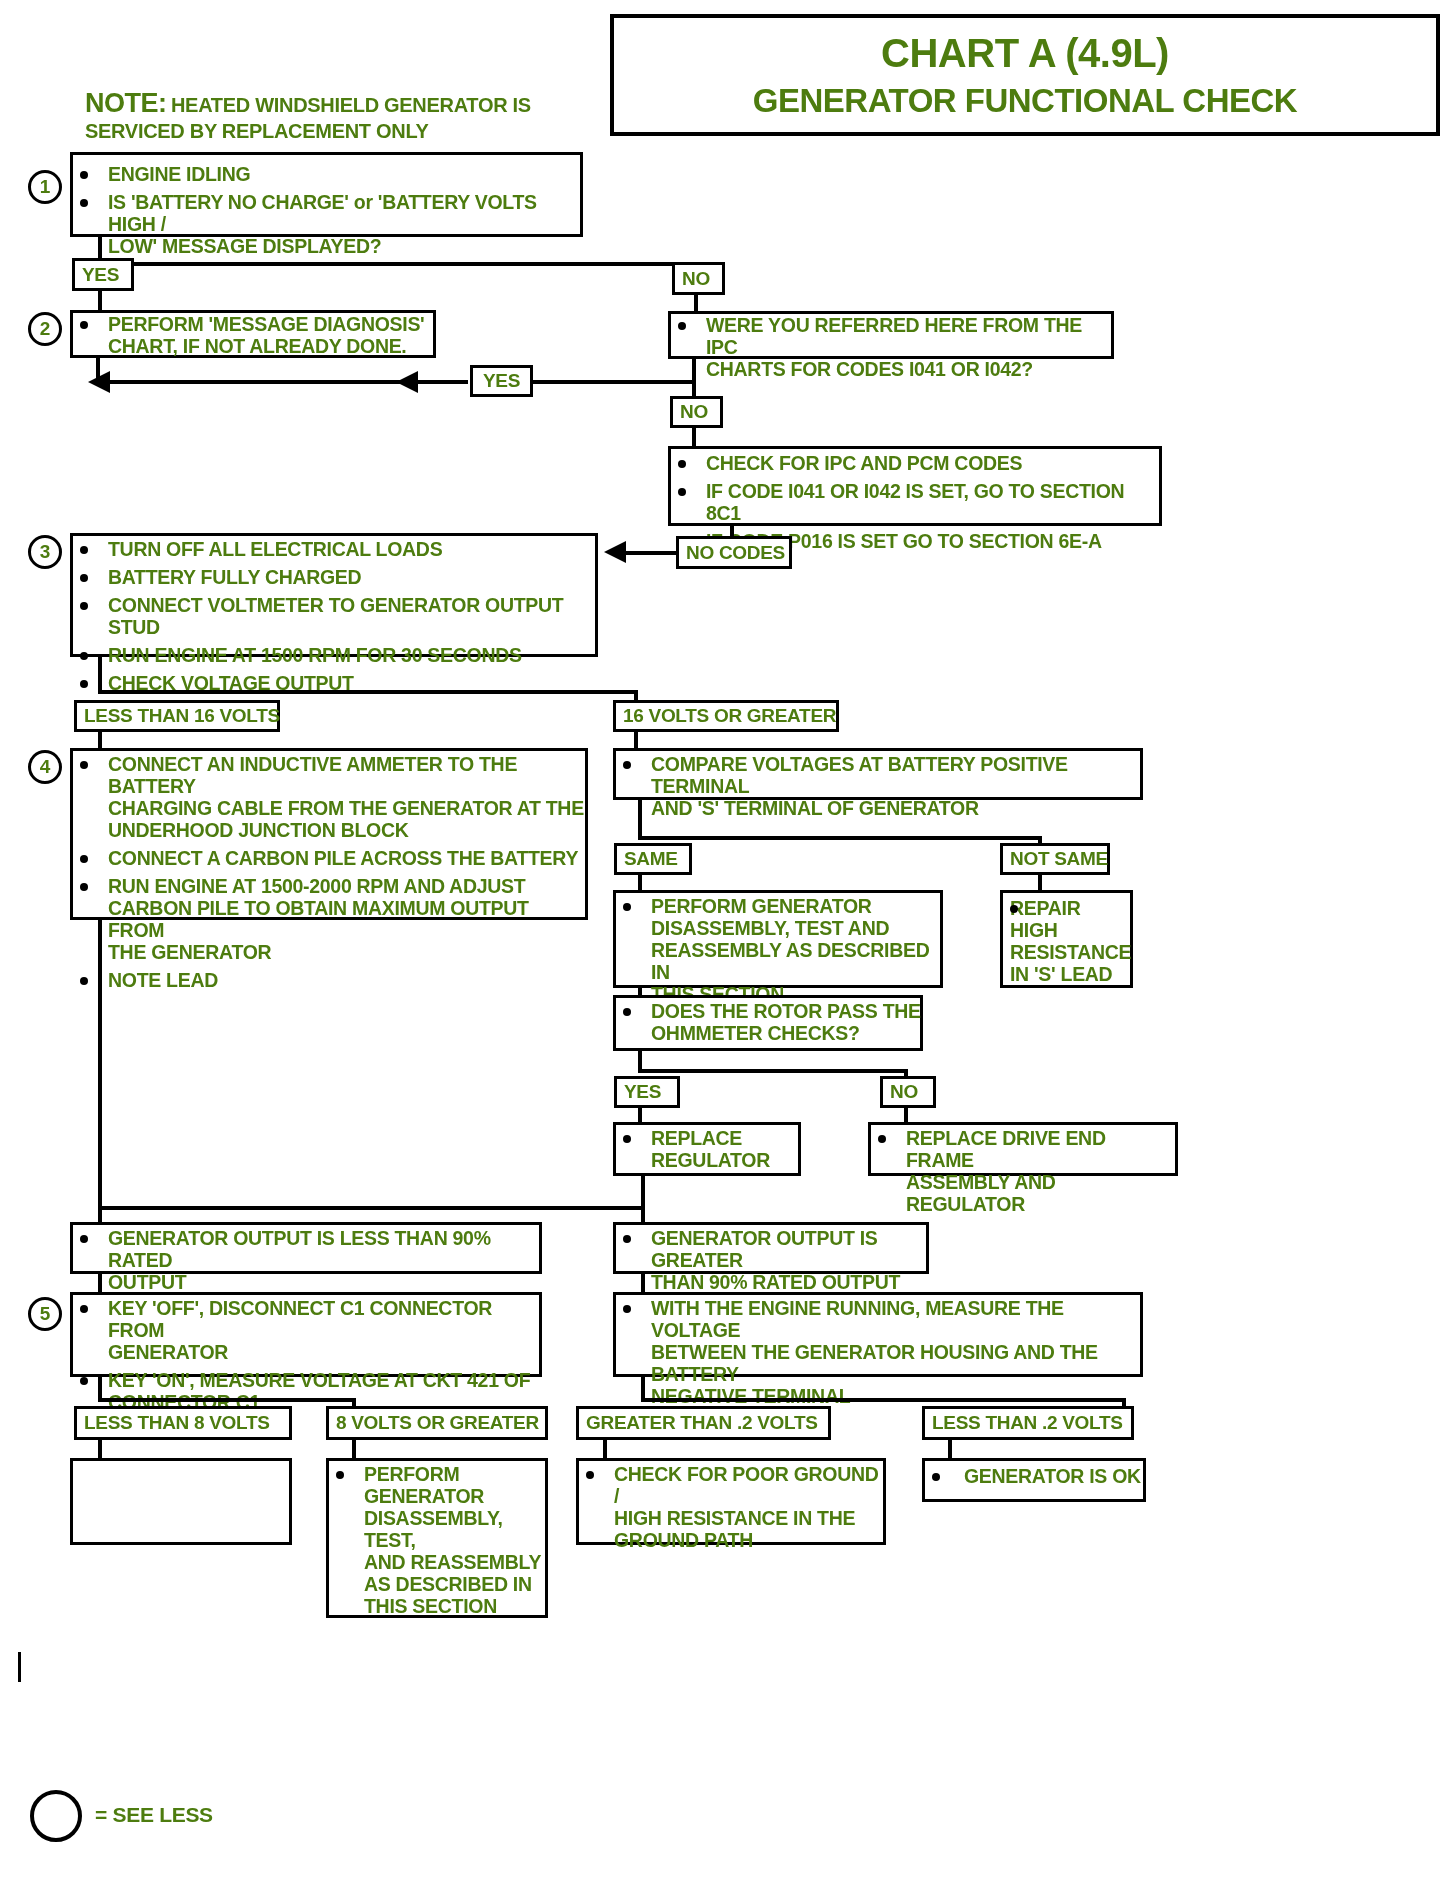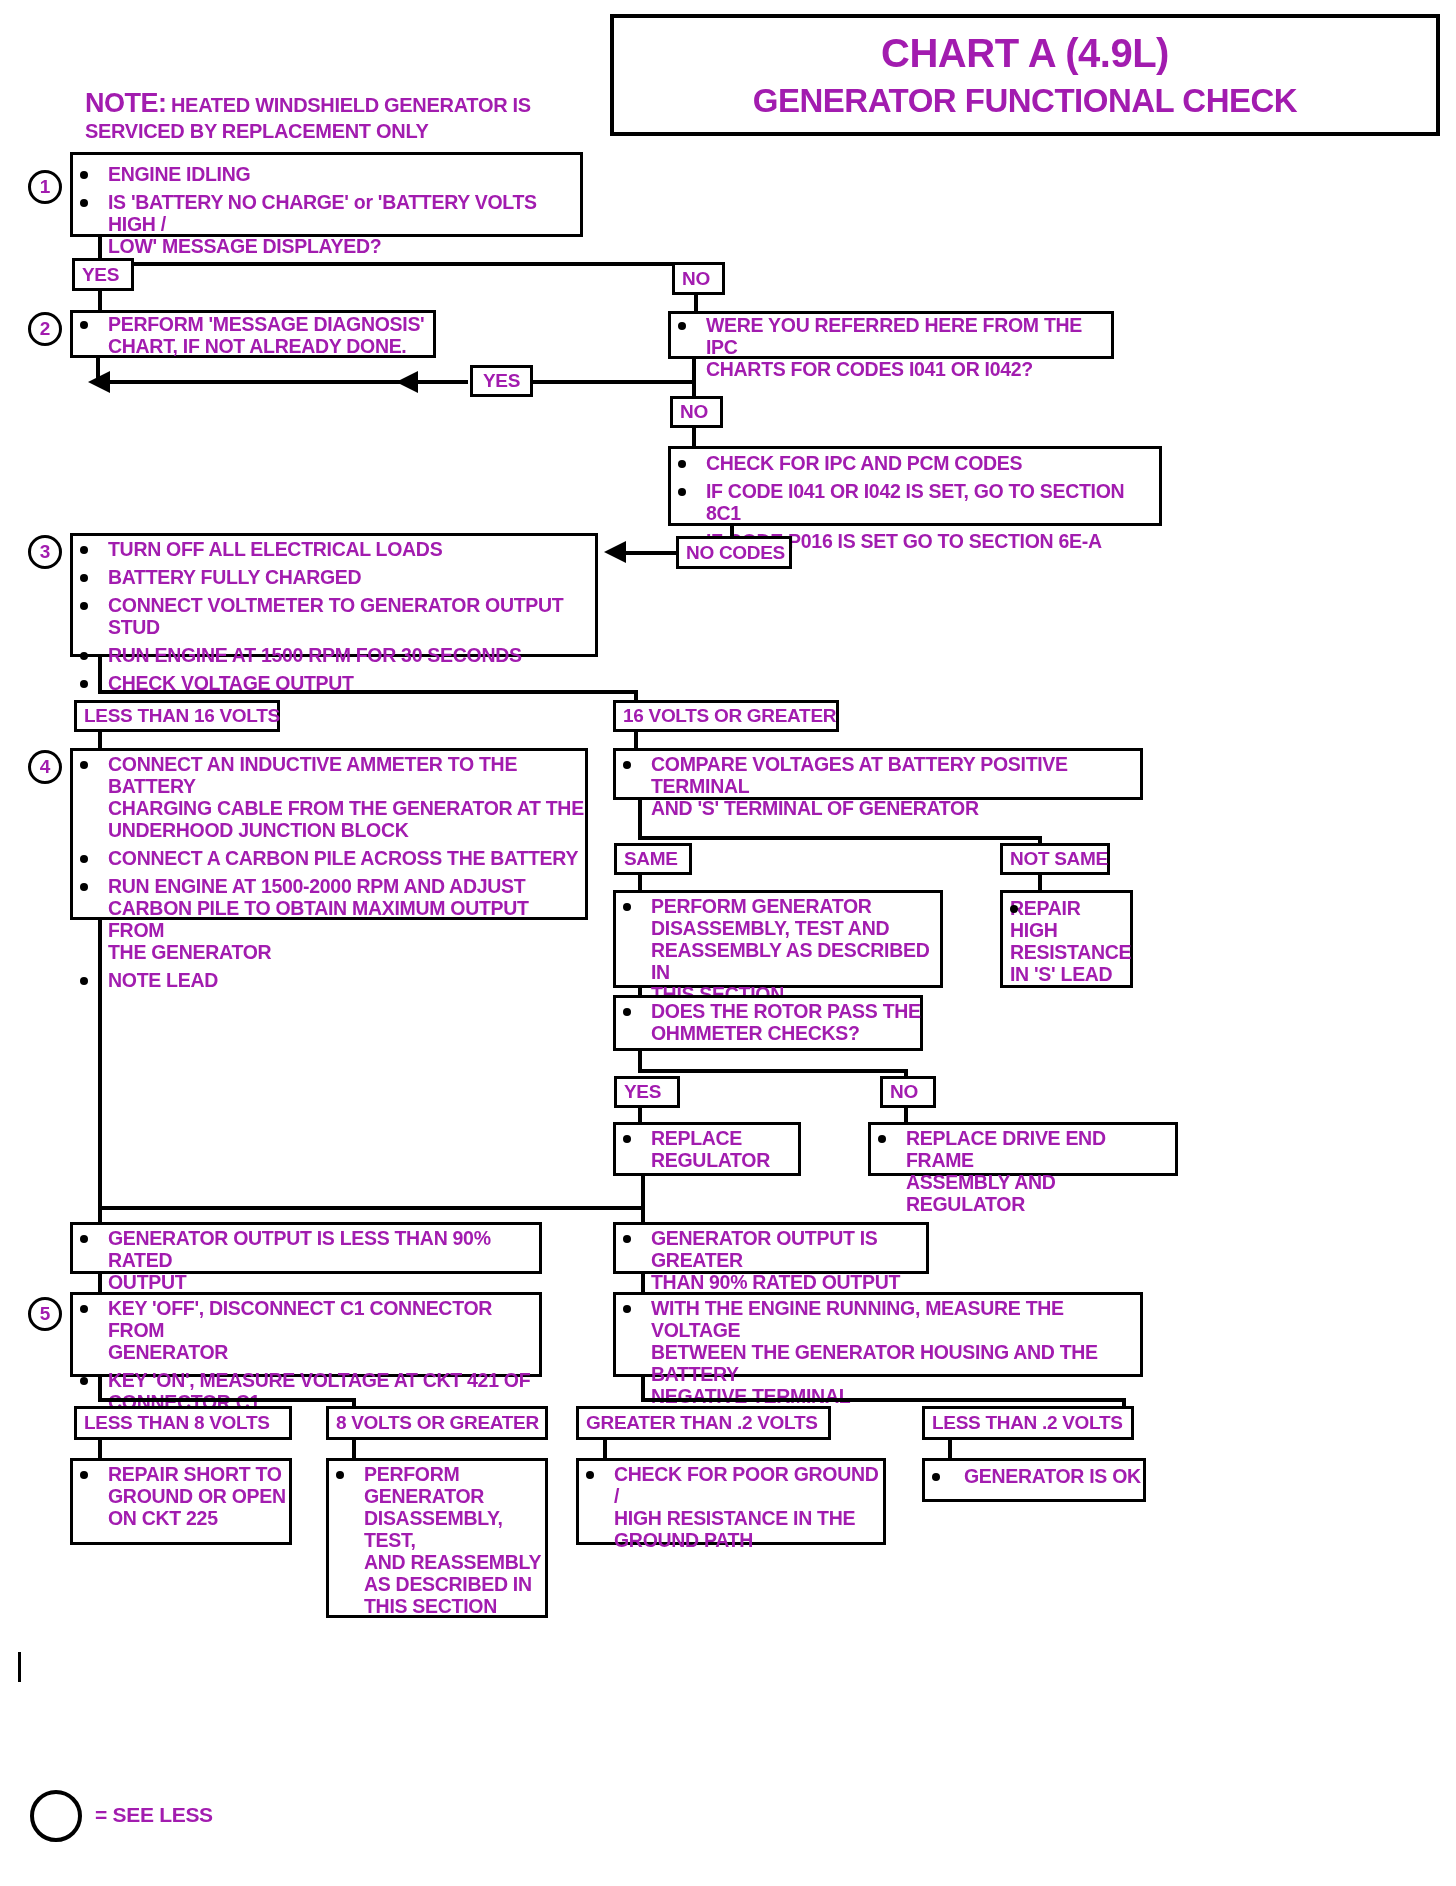--- a/index.html
+++ b/index.html
@@ -6,21 +6,21 @@
     margin: 0;
     padding: 0;
     background: #ffffff;
   }
   #page {
     position: relative;
     width: 1456px;
     height: 1886px;
     background: #ffffff;
     font-family: "Liberation Sans", sans-serif;
-    color: #a21caf;
+    color: #4d7c0f;
     overflow: hidden;
   }
   .box {
     position: absolute;
     border: 3px solid #000;
     background: #fff;
     box-sizing: border-box;
   }
   .lbl {
     position: absolute;
@@ -416,25 +416,20 @@
   <div class="lbl" style="left:922px;top:1406px;width:212px;height:34px;">
     <span>LESS THAN .2 VOLTS</span>
   </div>
 
   <div class="line-v" style="left:98px;top:1438px;height:23px;"></div>
   <div class="line-v" style="left:352px;top:1438px;height:23px;"></div>
   <div class="line-v" style="left:603px;top:1438px;height:23px;"></div>
   <div class="line-v" style="left:948px;top:1438px;height:23px;"></div>
 
   <div class="box" style="left:70px;top:1458px;width:222px;height:87px;"></div>
-  <ul class="bullets" style="left:70px;top:1463px;width:222px;">
-    <li>REPAIR SHORT TO
-GROUND OR OPEN
-ON CKT 225</li>
-  </ul>
 
   <div class="box" style="left:326px;top:1458px;width:222px;height:160px;"></div>
   <ul class="bullets" style="left:326px;top:1463px;width:222px;">
     <li>PERFORM
 GENERATOR
 DISASSEMBLY, TEST,
 AND REASSEMBLY
 AS DESCRIBED IN
 THIS SECTION</li>
   </ul>

